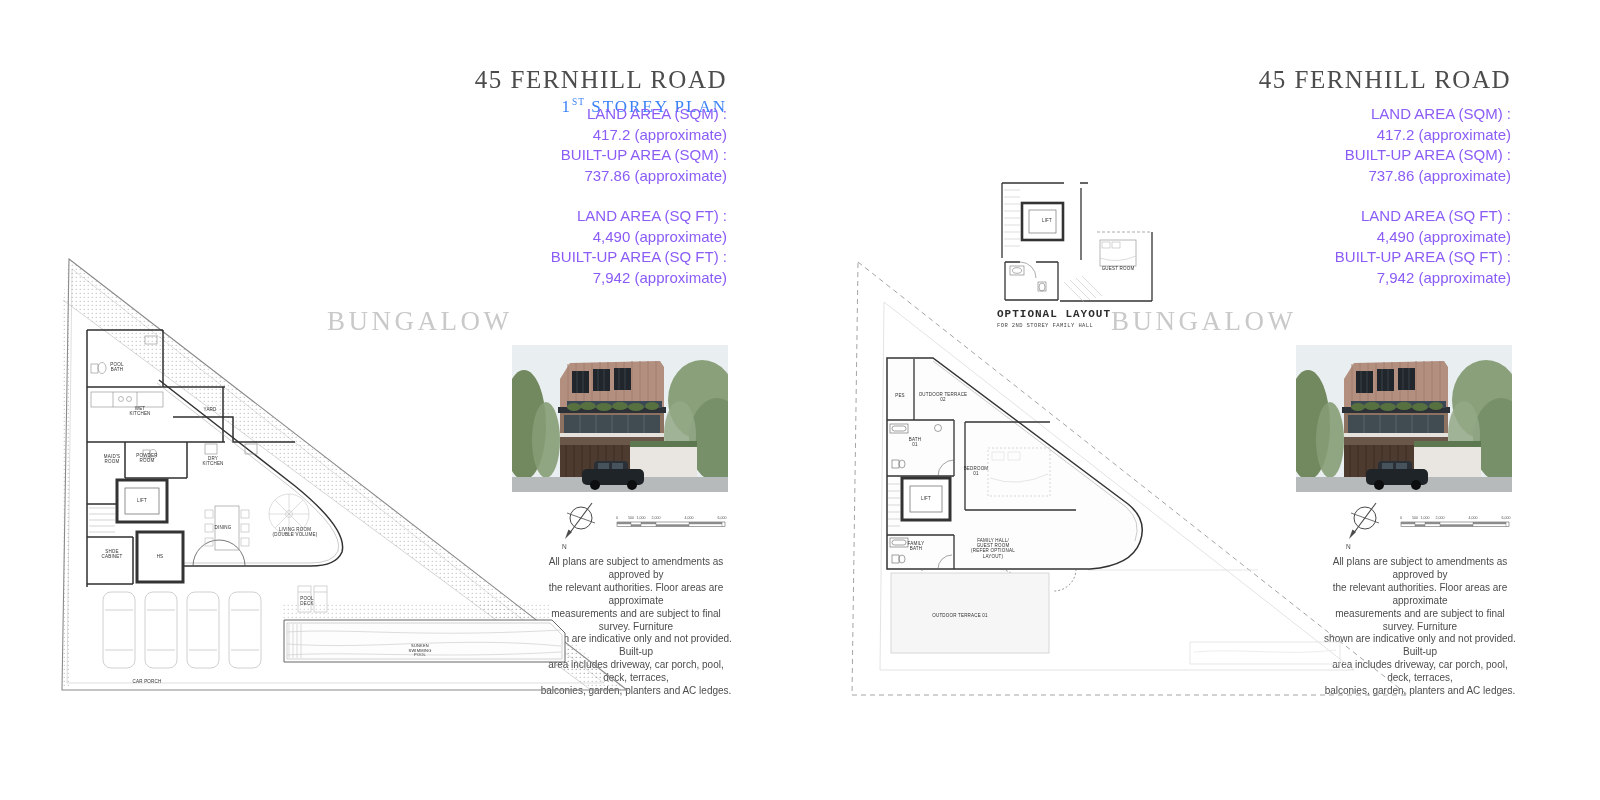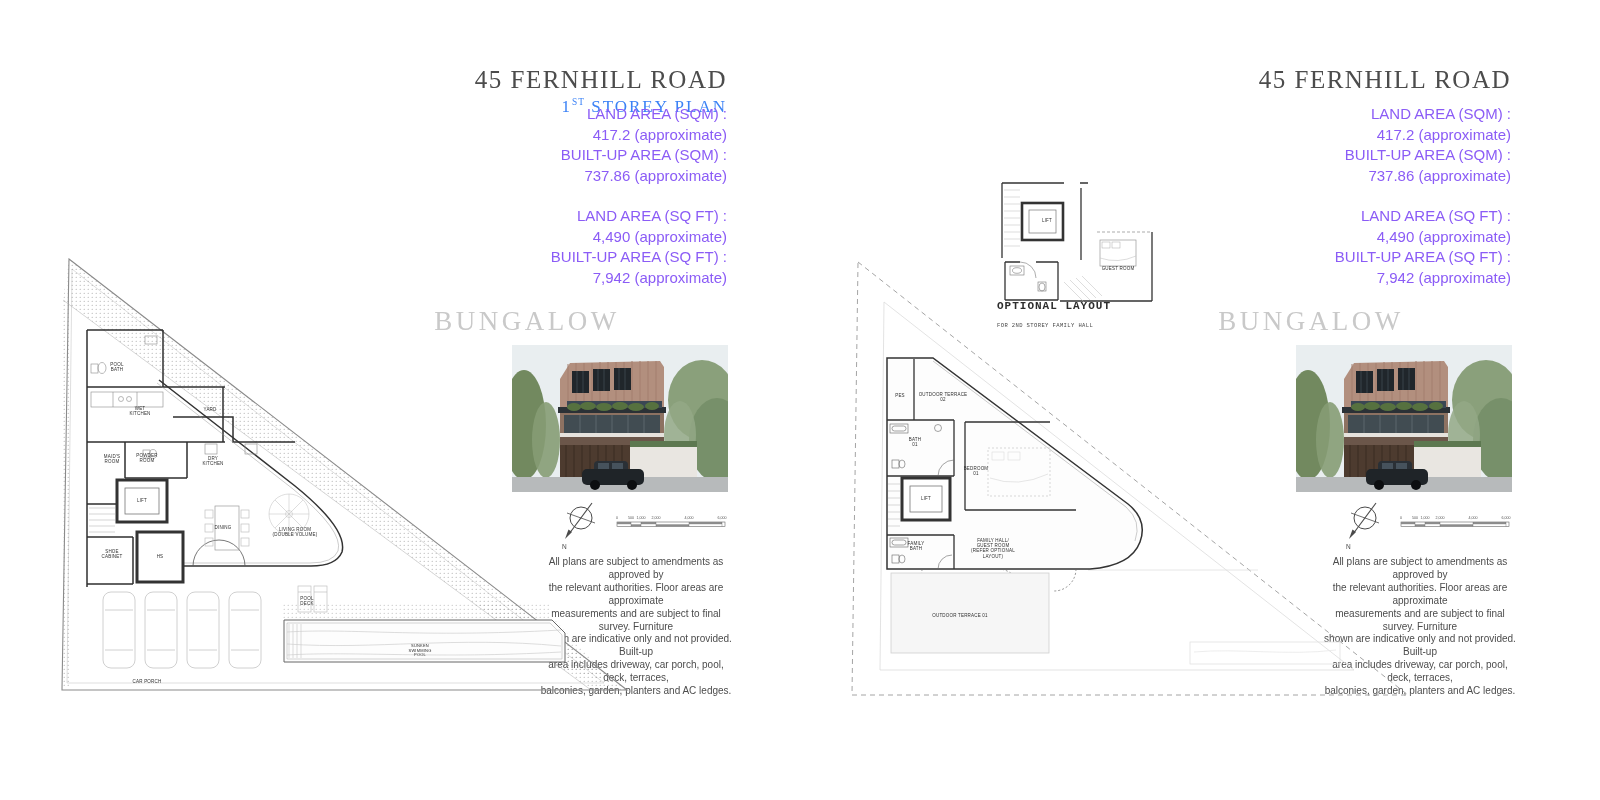--- a/index.html
+++ b/index.html
@@ -5,21 +5,21 @@
   html,body{margin:0;padding:0;}
   body{width:1600px;height:800px;background:#ffffff;position:relative;overflow:hidden;
        font-family:"Liberation Sans",sans-serif;}
   .abs{position:absolute;}
   .hdr{position:absolute;width:400px;text-align:right;margin-top:32px;}
   .hdr-title{font-family:"Liberation Serif",serif;font-size:25px;letter-spacing:1.5px;color:#4c4c4c;font-weight:400;}
   .hdr-sub{font-family:"Liberation Serif",serif;font-size:17px;letter-spacing:2px;color:#3b82f6;margin-top:3px;}
   .hdr-sub sup{font-size:0.55em;letter-spacing:1px;}
   .areas{position:absolute;width:400px;text-align:right;font-size:15px;line-height:20.5px;color:#8b5cf6;}
   .areas .gap{height:20px;}
-  .bungalow{position:absolute;width:400px;text-align:center;font-family:"Liberation Serif",serif;
+  .bungalow{position:absolute;width:400px;text-align:left;font-family:"Liberation Serif",serif;
             font-size:27px;letter-spacing:3.5px;color:#c9c9c9;}
   .disclaimer{position:absolute;width:192px;font-size:10px;line-height:12.9px;color:#4c4c4c;
               text-align:center;white-space:pre-line;}
   .plan-label{position:absolute;transform:translate(-50%,-50%);font-size:4.5px;line-height:5.2px;
               letter-spacing:.2px;color:#2e2e2e;text-align:center;white-space:pre-line;width:90px;}
   .plan-label.xs{font-size:4px;line-height:4.6px;}
   .opt-caption{position:absolute;font-family:"Liberation Mono",monospace;font-weight:bold;
                font-size:11px;letter-spacing:1px;color:#2d2d2d;}
   .opt-sub{position:absolute;font-family:"Liberation Mono",monospace;font-size:5.5px;
            letter-spacing:.4px;color:#4a4a4a;}
@@ -407,21 +407,21 @@
   <g stroke="#777" stroke-width="0.6" fill="none">
     <rect x="42" y="96" width="14" height="9"></rect>
       <ellipse cx="49" cy="100.5" rx="4.5" ry="2.8"></ellipse>
     <rect x="70" y="112" width="8" height="9"></rect>
       <ellipse cx="74" cy="117" rx="3" ry="4"></ellipse>
     <path d="M52,92 A16,16 0 0 1 68,108"></path>
   </g>
 </svg>
 <div class="plan-label" style="left:1047px;top:221px;">LIFT</div>
 <div class="plan-label" style="left:1118px;top:269px;">GUEST ROOM</div>
-<div class="opt-caption" style="left:997px;top:300px;">OPTIONAL LAYOUT</div>
+<div class="opt-caption" style="left:997px;top:308px;">OPTIONAL LAYOUT</div>
 <div class="opt-sub" style="left:997px;top:322px;">FOR 2ND STOREY FAMILY HALL</div>
 
 <svg class="abs" style="left:838px;top:252px;" width="585" height="448" viewBox="0 0 585 448">
   <g>
     <polygon points="20,10 570,443 14,443" fill="none" stroke="#9a9a9a" stroke-width="0.9" stroke-dasharray="5,4"></polygon>
   </g>
   <g stroke="#dcdcdc" stroke-width="0.8" fill="none">
     <polygon points="46,50 516,418 42,418"></polygon>
     <rect x="352" y="390" width="150" height="22" stroke="#e2e2e2"></rect>
     <path d="M356,400 C400,396 450,404 498,398" stroke="#e8e8e8"></path>

